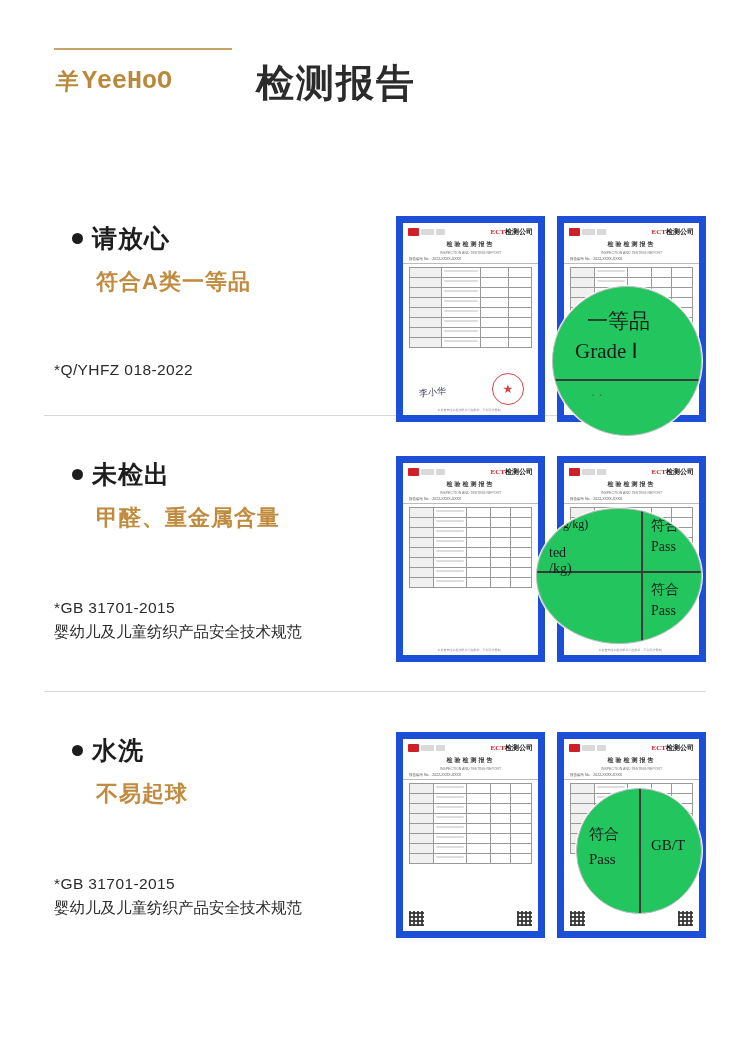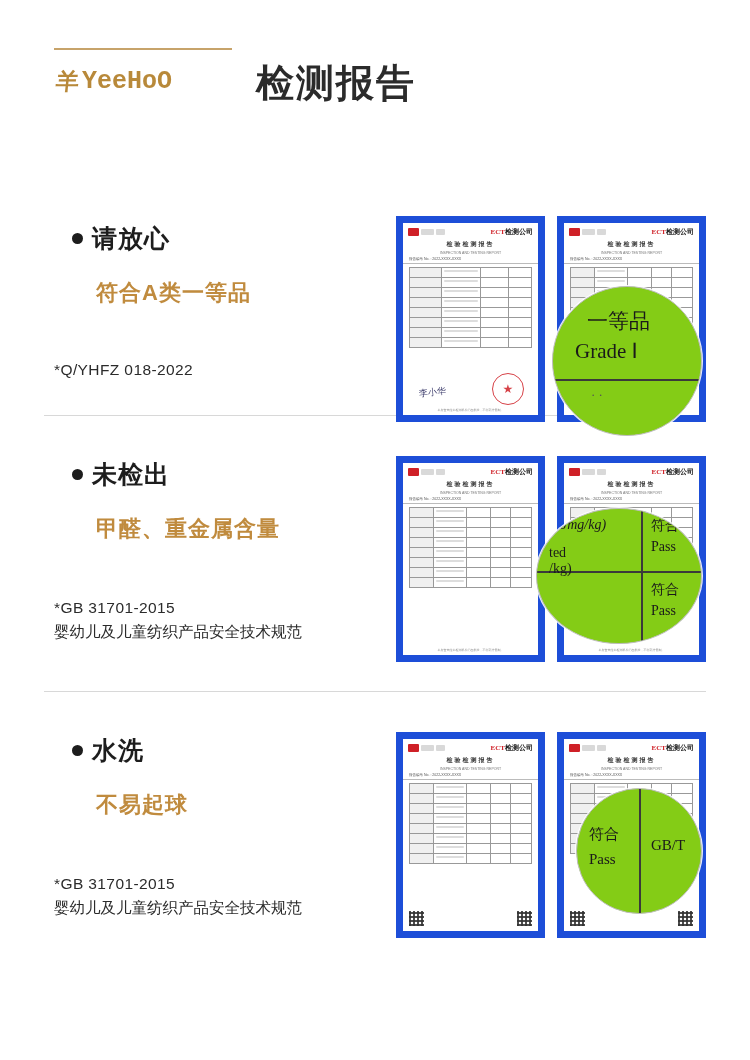--- a/index.html
+++ b/index.html
@@ -92,21 +92,21 @@
   }
   .bullet {
     width: 11px;
     height: 11px;
     border-radius: 50%;
     background: #1d1d1d;
     display: inline-block;
     flex: none;
   }
   .sec-sub {
-    margin-top: 23px;
+    margin-top: 12px;
     margin-left: 24px;
     font-size: 22px;
     font-weight: bold;
     color: #c08b3e;
     letter-spacing: 1px;
   }
   .sec-note {
     position: absolute;
     left: 54px;
     top: 145px;
@@ -251,21 +251,21 @@
     text-align: center;
     font-size: 3px;
     color: #888;
   }
 
   
   .loupe {
     position: absolute;
     border-radius: 50%;
     border: 1px solid #bdbdbd;
-    background: #84cc16;
+    background: #22c55e;
     overflow: hidden;
     box-shadow: 0 0 0 1px rgba(255,255,255,.9);
   }
   .loupe-line {
     position: absolute;
     background: #3a3a3a;
   }
   .loupe-txt {
     position: absolute;
     font-family: "Liberation Serif", serif;
@@ -660,21 +660,21 @@
             <div class="cert-cell c-w5"></div>
           </div>
       </div>
       <div class="footnote">本报告未经本检测机构书面批准，不得部分复制。</div>
     </div>
   </div>
 
   <div class="loupe" style="left:536px; top:92px; width:164px; height:134px; border-radius:50%;">
     <div class="loupe-line" style="left:0; top:62px; width:164px; height:1.5px;"></div>
     <div class="loupe-line" style="left:104px; top:0; width:1.5px; height:134px;"></div>
-    <div class="loupe-txt" style="left:24px; top:8px; font-size:14px;font-style:italic;">Jmg/kg)</div>
+    <div class="loupe-txt" style="left:12px; top:8px; font-size:12px;">Jmg/kg)</div>
     <div class="loupe-txt" style="left:12px; top:36px; font-size:14px;">ted</div>
     <div class="loupe-txt" style="left:12px; top:52px; font-size:14px;">/kg)</div>
     <div class="loupe-txt" style="left:114px; top:8px; font-size:14px;">符合</div>
     <div class="loupe-txt" style="left:114px; top:30px; font-size:14px;">Pass</div>
     <div class="loupe-txt" style="left:114px; top:72px; font-size:14px;">符合</div>
     <div class="loupe-txt" style="left:114px; top:94px; font-size:14px;">Pass</div>
   </div>
 </div>
 
 <div class="divider"></div>

